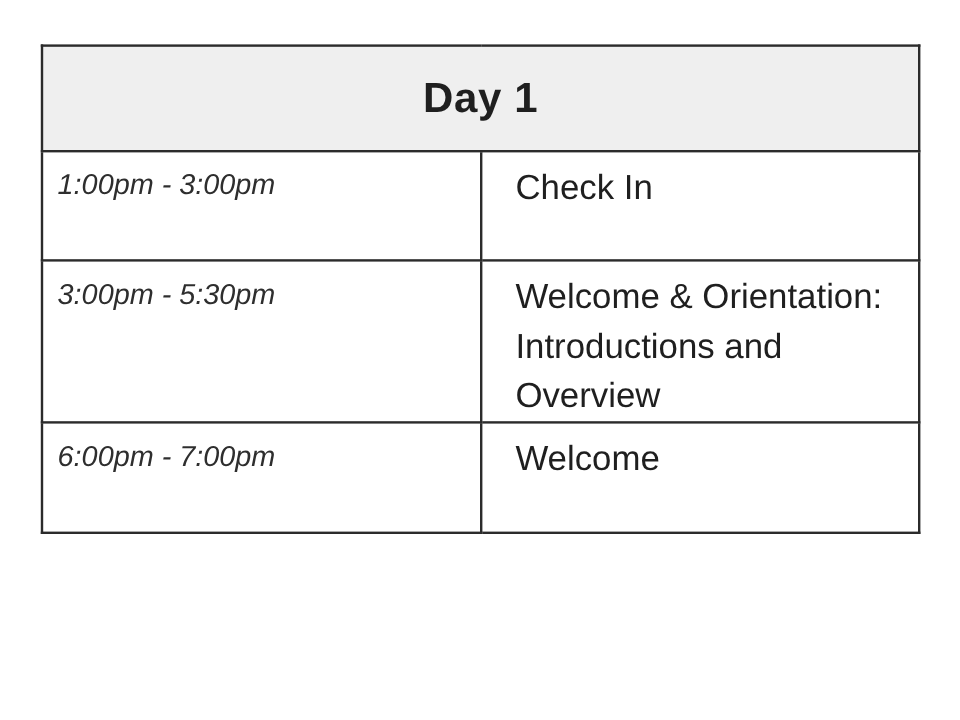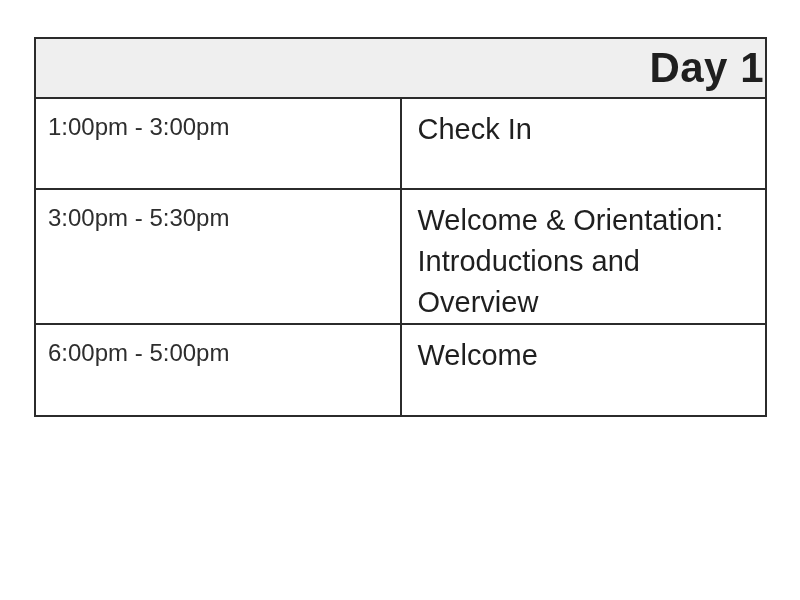--- a/index.html
+++ b/index.html
@@ -23,41 +23,42 @@
       border-collapse: collapse;
       table-layout: fixed;
       color: #1f1f1f;
     }
     table.schedule th,
     table.schedule td {
       border: 2px solid #2b2b2b;
       box-sizing: border-box;
     }
     th.day-header {
-      height: 60px;
+      height: 88px;
       background: #efefef;
-      font-size: 42px;
+      font-size: 35px;
       font-weight: bold;
-      text-align: right;
+      text-align: center;
       vertical-align: middle;
       letter-spacing: 0.5px;
     }
     td.time-cell {
       width: 137px;
       font-size: 24px;
+      font-style: italic;
       line-height: 33px;
       vertical-align: top;
       padding: 11px 6px 0 12px;
       color: #2e2e2e;
     }
     td.activity-cell {
       font-size: 29px;
       line-height: 41px;
       vertical-align: top;
-      padding: 10px 20px 0 16px;
+      padding: 10px 20px 0 28px;
     }
     tr.r0 { height: 91px; }
     tr.r1 { height: 102px; margin-top: 24px; }
     tr.r2 { height: 92px; }
     tr.r3 { height: 88px; }
   </style>
 </head>
 <body>
 
 <div class="page">
@@ -70,18 +71,18 @@
     <tbody>
       <tr class="r0">
         <td class="time-cell">1:00pm - 3:00pm</td>
         <td class="activity-cell">Check In</td>
       </tr>
       <tr class="r1">
         <td class="time-cell">3:00pm - 5:30pm</td>
         <td class="activity-cell">Welcome &amp; Orientation: Introductions and Overview</td>
       </tr>
       <tr class="r2">
-        <td class="time-cell">6:00pm - 5:00pm</td>
+        <td class="time-cell">6:00pm - 7:00pm</td>
         <td class="activity-cell">Welcome</td>
       </tr>
     </tbody>
   </table>
 </div>
 
 </body></html>

